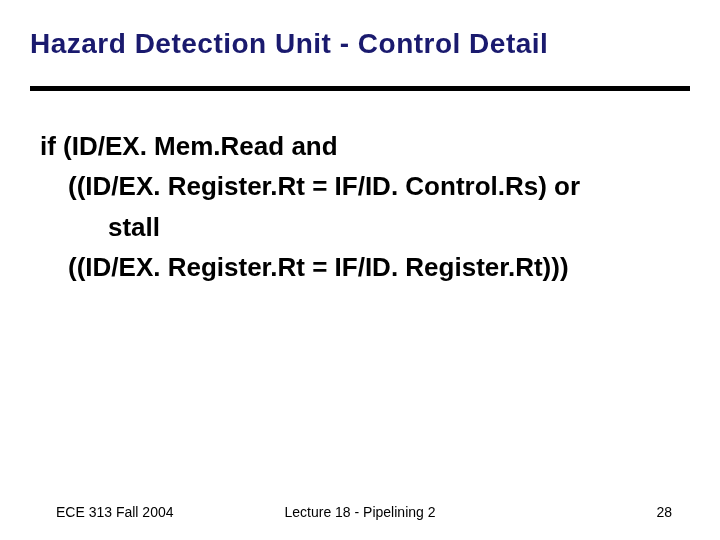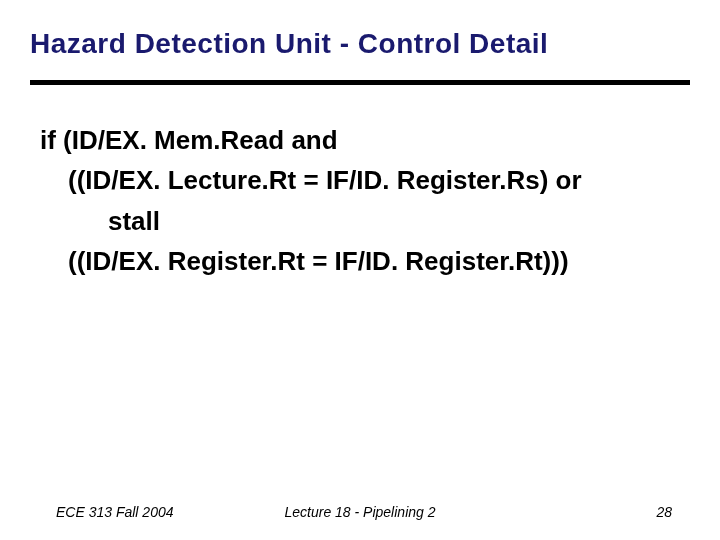--- a/index.html
+++ b/index.html
@@ -18,21 +18,21 @@
       width: 100%;
       height: 100%;
       padding: 28px 30px 0 30px;
       position: relative;
     }
     .title {
       color: #1a1a6e;
       font-size: 28px;
       font-weight: bold;
       letter-spacing: 0.5px;
-      padding-bottom: 20px;
+      padding-bottom: 26px;
       border-bottom: 5px solid #000000;
       margin-bottom: 35px;
     }
     .content {
       padding-left: 10px;
     }
     .line {
       font-size: 26px;
       font-weight: bold;
       color: #000000;
@@ -48,21 +48,20 @@
       position: absolute;
       bottom: 20px;
       left: 0;
       width: 100%;
       padding: 0 48px 0 56px;
       display: flex;
       justify-content: space-between;
       align-items: baseline;
       font-size: 14px;
       color: #000000;
-      font-style: italic;
     }
     .footer-left {
       text-align: left;
     }
     .footer-center {
       text-align: center;
       position: absolute;
       left: 50%;
       transform: translateX(-50%);
     }
@@ -70,21 +69,21 @@
       text-align: left;
     }
   </style>
 </head>
 <body>
 
 <div class="slide">
   <h1 class="title">Hazard Detection Unit - Control Detail</h1>
   <div class="content">
     <div class="line">if (ID/EX. Mem.Read and</div>
-    <div class="line indent1">((ID/EX. Lecture.Rt = IF/ID. Register.Rs) or</div>
+    <div class="line indent1">((ID/EX. Register.Rt = IF/ID. Control.Rs) or</div>
     <div class="line indent2">stall</div>
     <div class="line indent1">((ID/EX. Register.Rt = IF/ID. Register.Rt)))</div>
   </div>
   <div class="footer">
     <span class="footer-left">ECE 313 Fall 2004</span>
     <span class="footer-center">Lecture 18 - Pipelining 2</span>
     <span class="footer-right">28</span>
   </div>
 </div>
 

